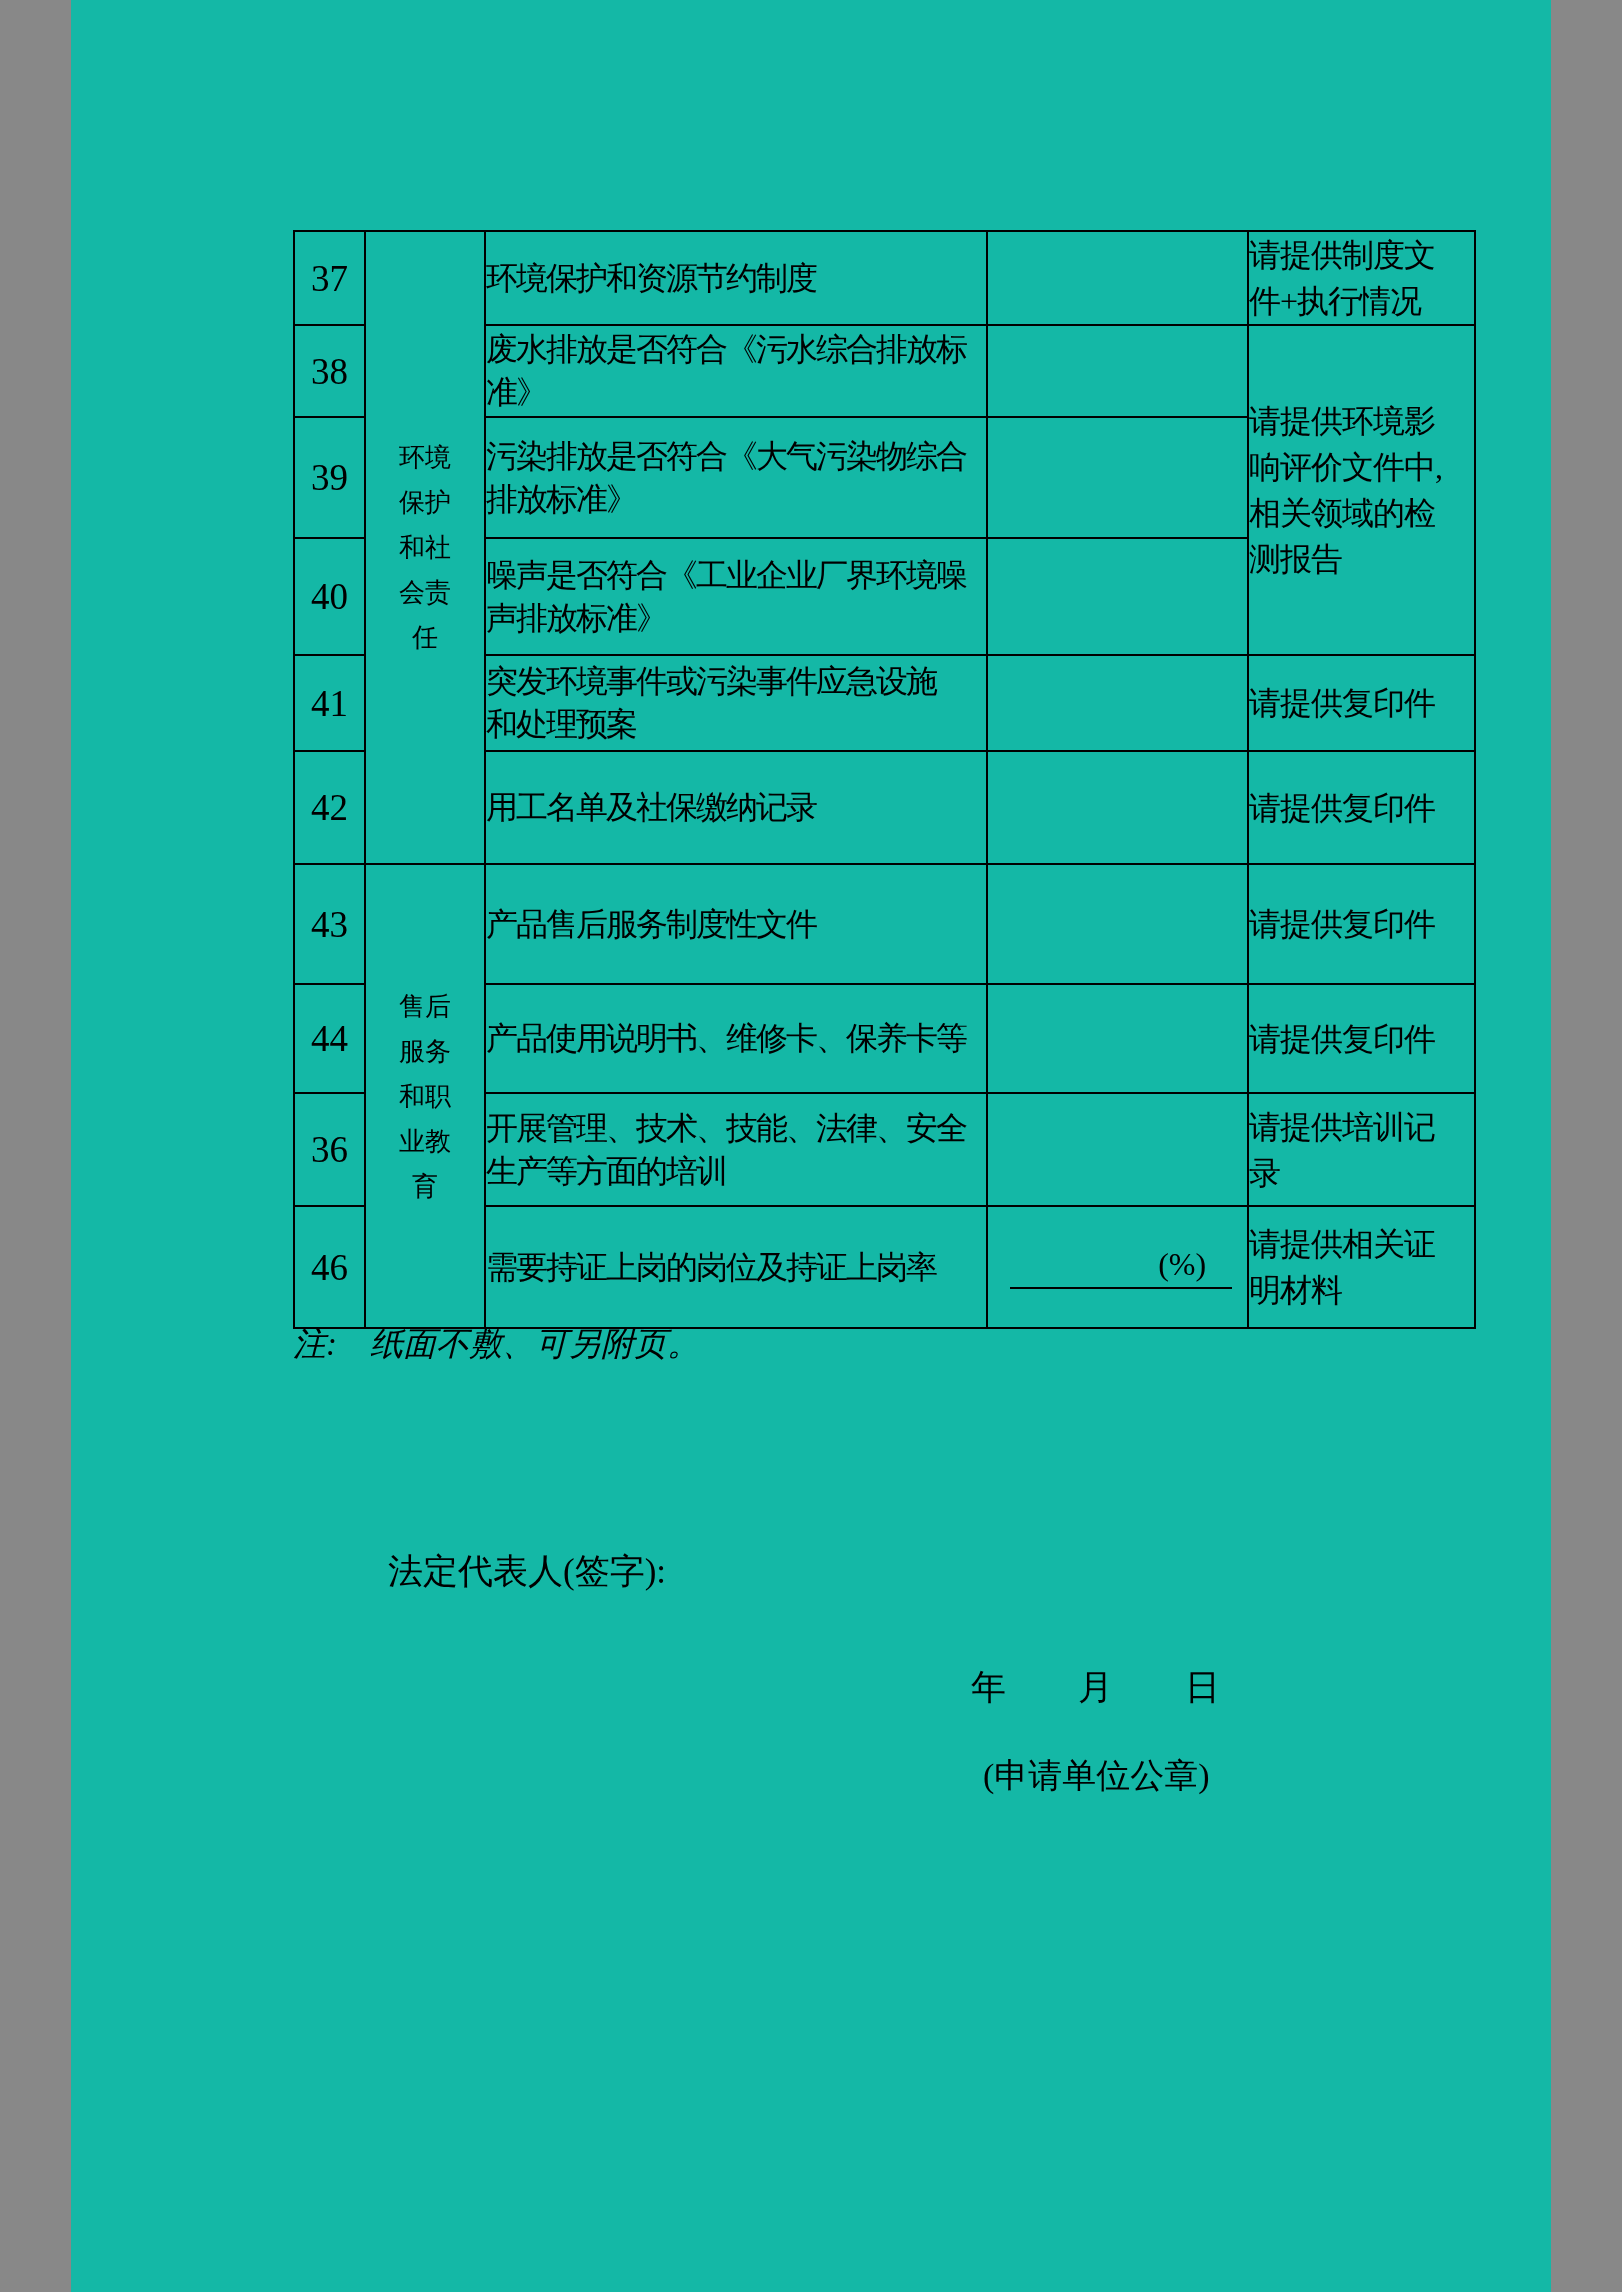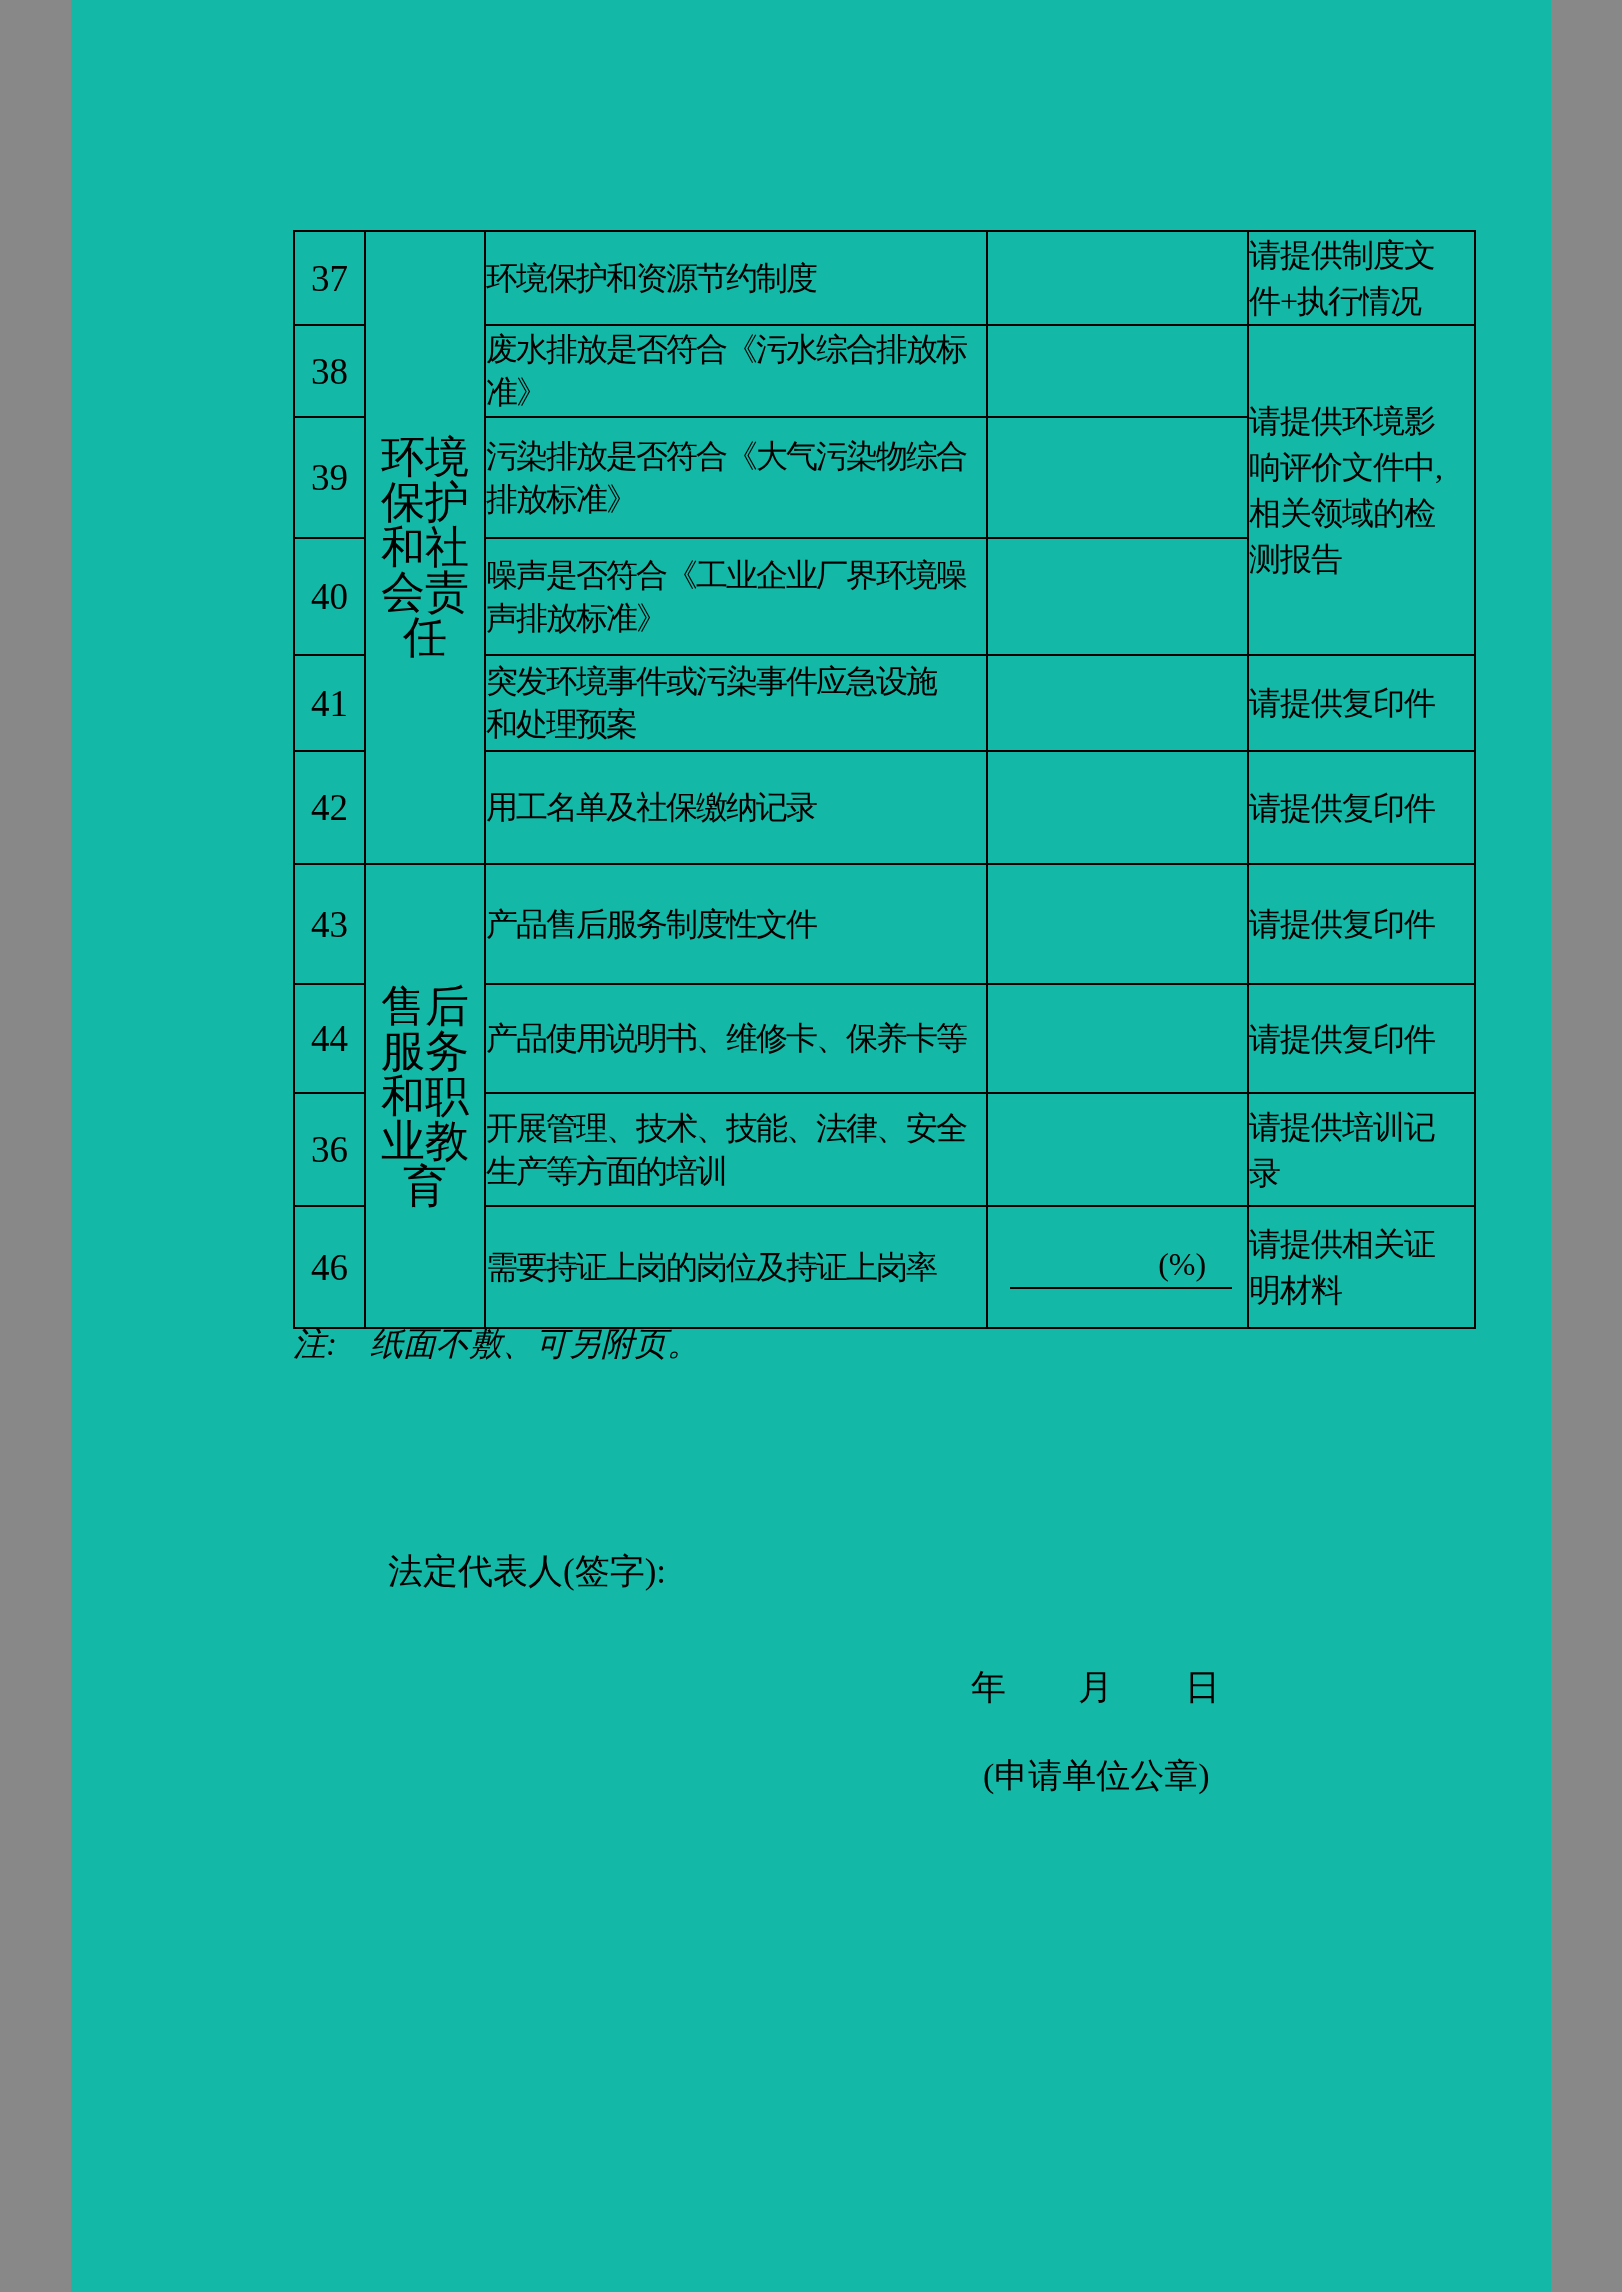--- a/index.html
+++ b/index.html
@@ -37,21 +37,21 @@
   tr.r43 { height: 120px; }
   tr.r44 { height: 109px; }
   tr.r45 { height: 113px; }
   tr.r46 { height: 122px; }
   .c-num {
     text-align: center;
     font-size: 37px;
   }
   .c-cat {
     text-align: center;
-    font-size: 44px;
+    font-size: 26px;
     line-height: 45px;
     white-space: pre-line;
   }
   .c-item {
     font-size: 32px;
     letter-spacing: -2px;
     line-height: 43px;
     padding: 0 3.9px 0 9.8px;
     white-space: pre-line;
   }

